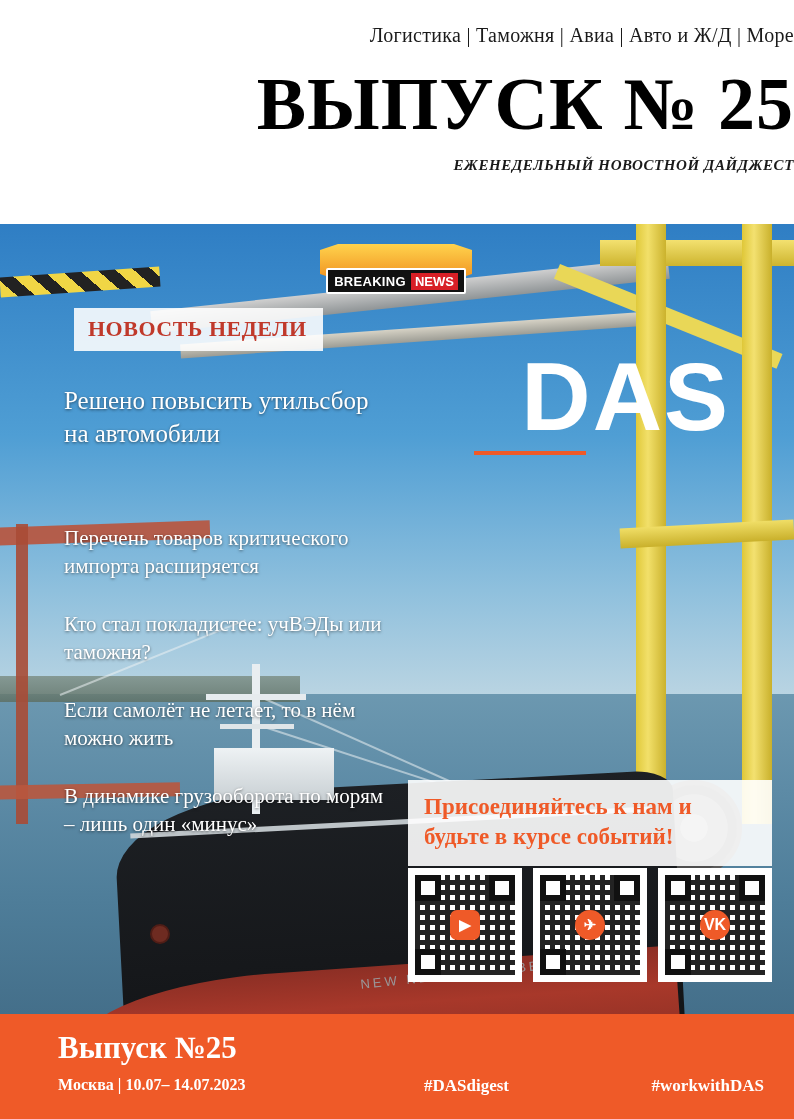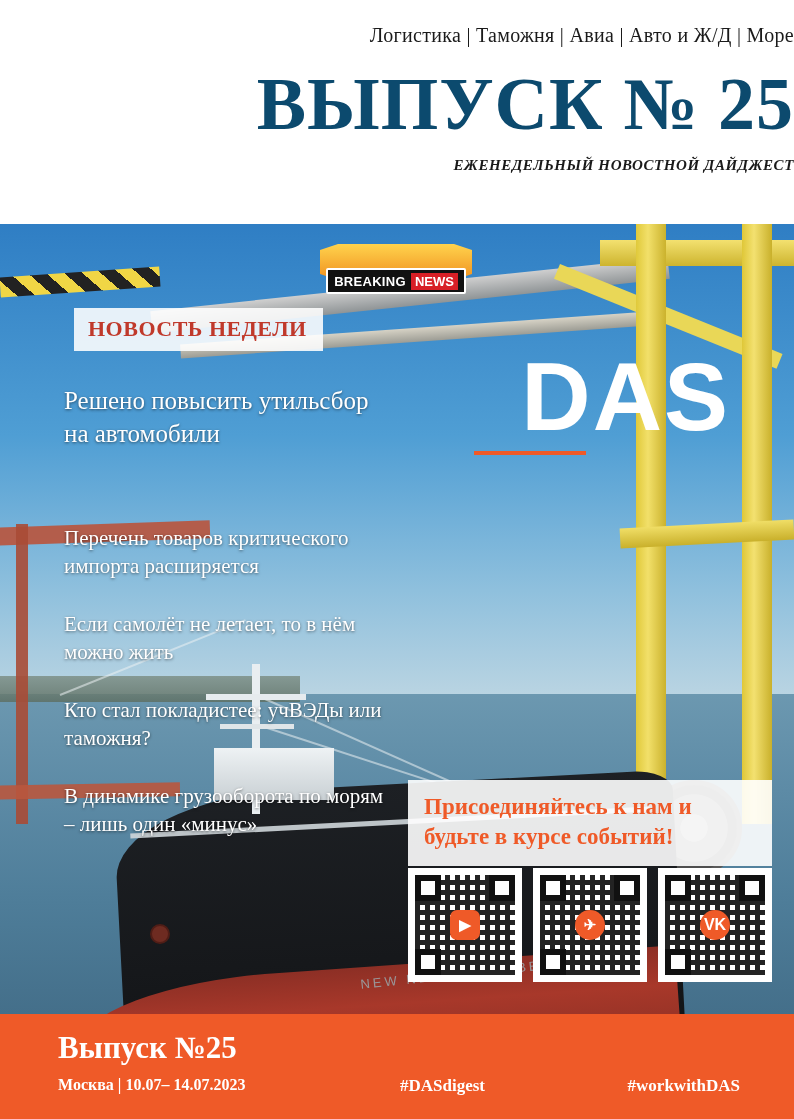--- a/index.html
+++ b/index.html
@@ -27,21 +27,21 @@
     font-size: 20px;
     color: #1a1a1a;
     letter-spacing: 0.3px;
   }
   .issue-title {
     margin-top: 18px;
     font-family: "Liberation Serif", serif;
     font-weight: bold;
     font-size: 74px;
     line-height: 78px;
-    color: #0c4a6e;
+    color: #000000;
     letter-spacing: 1px;
   }
   .subtitle {
     margin-top: 14px;
     font-family: "Liberation Serif", serif;
     font-style: italic;
     font-weight: bold;
     font-size: 15px;
     letter-spacing: 0.6px;
     color: #1a1a1a;
@@ -290,21 +290,21 @@
   }
   .footer-issue {
     position: absolute; top: 16px; left: 58px;
     font-family: "Liberation Serif", serif; font-weight: bold; font-size: 31px;
   }
   .footer-place {
     position: absolute; top: 62px; left: 58px;
     font-family: "Liberation Serif", serif; font-weight: bold; font-size: 16px;
   }
   .footer-tags {
-    position: absolute; top: 62px; left: 400px; width: 340px;
+    position: absolute; top: 62px; left: 424px; width: 340px;
     display: flex; justify-content: space-between;
     font-family: "Liberation Serif", serif; font-weight: bold; font-size: 17px;
   }
 </style>
 </head>
 <body>
 
 <div class="page">
 
   <div class="header">
@@ -357,22 +357,22 @@
     <div class="news-label">НОВОСТЬ НЕДЕЛИ</div>
 
     <div class="das">
       <div class="das-word">DAS</div>
       <div class="das-rule"></div>
     </div>
 
     <div class="headlines">
       <div class="hl lead">Решено повысить утильсбор на автомобили</div>
       <div class="hl item">Перечень товаров критического импорта расширяется</div>
+      <div class="hl item">Кто стал покладистее: учВЭДы или таможня?</div>
       <div class="hl item">Если самолёт не летает, то в нём можно жить</div>
-      <div class="hl item">Кто стал покладистее: учВЭДы или таможня?</div>
       <div class="hl item">В динамике грузооборота по морям – лишь один «минус»</div>
     </div>
 
     <div class="join">
       <div class="join-text">Присоединяйтесь к нам и будьте в курсе событий!</div>
     </div>
 
     <div class="qr-row">
       <div class="qr">
         <div class="qr-inner"></div>

